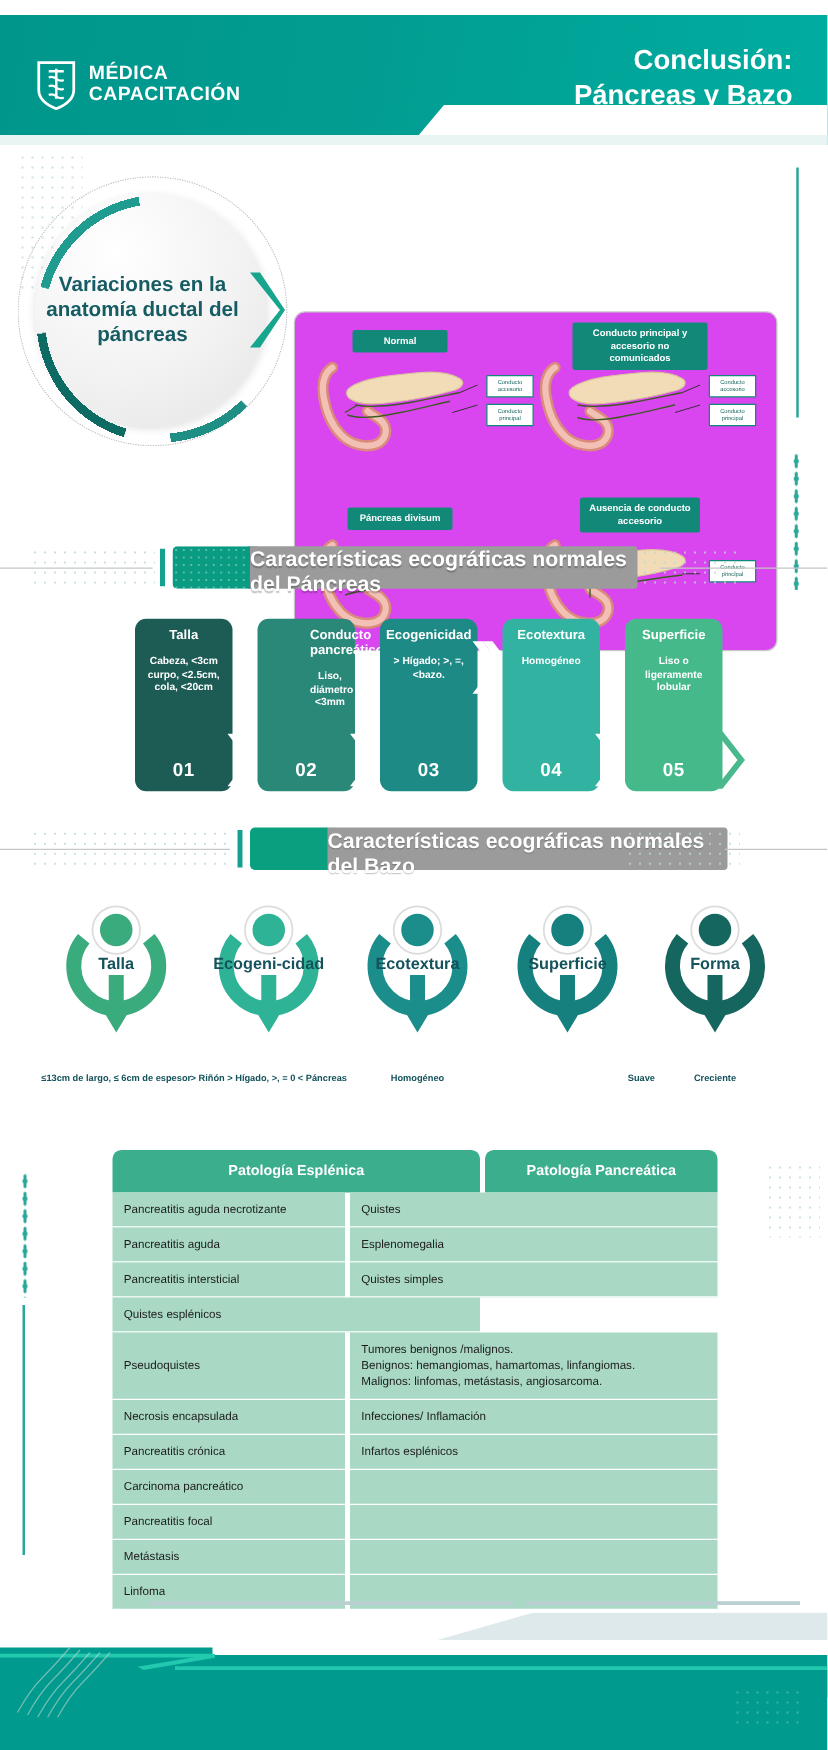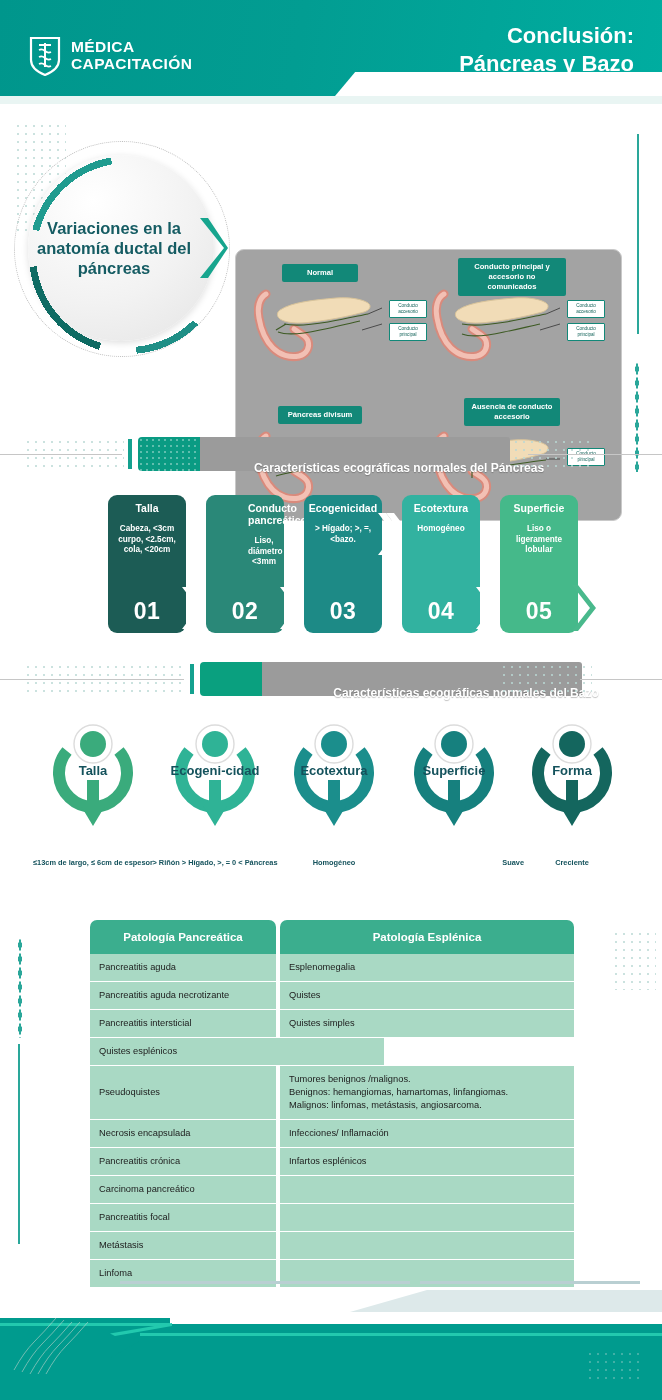--- a/index.html
+++ b/index.html
@@ -1,20 +1,20 @@
 <!DOCTYPE html>
 <html><head>
 <meta charset="utf-8">
 <style>
   html,body{margin:0;padding:0;background:#fff;}
   body{width:662px;height:1400px;position:relative;overflow:hidden;
        font-family:"Liberation Sans","DejaVu Sans",sans-serif;color:#1a4a52;}
 
   
-  .header{position:absolute;left:0;top:0;width:662px;height:104px;background:#009b8e;overflow:hidden;}
+  .header{position:absolute;left:0;top:12px;width:662px;height:104px;background:#009b8e;overflow:hidden;}
   .hdr-grad{position:absolute;inset:0;background:linear-gradient(100deg,#00968c 0%,#029d92 45%,#00ada0 100%);}
   .hdr-diag{position:absolute;left:330px;top:72px;width:420px;height:60px;background:#ffffff;
             transform:skewX(-40deg);}
   .hdr-band{position:absolute;left:-20px;top:96px;width:700px;height:10px;background:#e9f5f3;transform:skewX(-40deg);}
   .logo-wrap{position:absolute;left:28px;top:34px;display:flex;align-items:center;gap:9px;}
   .logo-shield{width:34px;height:42px;}
   .logo-txt{color:#fff;font-weight:bold;font-size:15.5px;line-height:17px;letter-spacing:.4px;}
   .hdr-title{position:absolute;right:28px;top:22px;text-align:right;color:#fff;
              font-weight:bold;font-size:22px;line-height:28px;}
 
@@ -33,46 +33,46 @@
       -webkit-mask:radial-gradient(circle,transparent 92px,#000 92px,#000 99px,transparent 99px);
       mask:radial-gradient(circle,transparent 92px,#000 92px,#000 99px,transparent 99px);}
   .ring2{position:absolute;left:14px;top:37px;width:214px;height:214px;border-radius:50%;
       border:1px dotted #bdbdbd;}
   .circle-text{position:absolute;left:28px;top:51px;width:186px;height:186px;display:flex;
       align-items:center;justify-content:center;text-align:center;font-weight:bold;
       font-size:16.5px;line-height:20px;color:#155c63;padding-right:14px;box-sizing:border-box;}
   .big-chev{position:absolute;left:198px;top:112px;width:30px;height:64px;}
 
   .panel{position:absolute;left:235px;top:145px;width:385px;height:270px;border:1px solid #c9c9c9;
-         border-radius:9px;background:#a3a3a3;}
+         border-radius:9px;background:#d946ef;}
   .sublabel{position:absolute;background:#128878;color:#fff;font-size:7.6px;font-weight:bold;
             text-align:center;padding:4px 6px;border-radius:2px;box-sizing:border-box;line-height:10px;}
   .tagbox{position:absolute;border:1px solid #128878;background:#fff;color:#0d5f56;
           font-size:4.6px;line-height:6px;text-align:center;padding:2px 2px;box-sizing:border-box;border-radius:1px;}
 
   
   .secbar{position:absolute;height:34px;}
   .secbar .tick{position:absolute;left:0;top:2px;width:4px;height:30px;background:#14a18f;}
   .secbar .tab{position:absolute;left:10px;top:0;width:62px;height:34px;background:#0a9b83;
        border-radius:4px 0 0 4px;
        background-image:radial-gradient(rgba(255,255,255,.35) 1px,transparent 1px);background-size:6px 6px;}
   .secbar .tabtip{position:absolute;left:70px;top:0;width:14px;height:34px;background:#0a9b83;
        clip-path:polygon(0 0,55% 0,100% 50%,55% 100%,0 100%);}
   .secbar .bar{position:absolute;left:72px;top:0;height:34px;background:#9b9b9b;border-radius:0 3px 3px 0;}
-  .secbar .bartxt{position:absolute;top:14px;height:34px;display:flex;align-items:center;justify-content:center;
-       color:#fff;font-weight:bold;font-size:12px;width:100%;left:0;text-shadow:0 1px 1px rgba(0,0,0,.25);padding-left:44px;}
+  .secbar .bartxt{position:absolute;top:4px;height:34px;display:flex;align-items:center;justify-content:center;
+       color:#fff;font-weight:bold;font-size:17px;width:100%;left:0;text-shadow:0 1px 1px rgba(0,0,0,.25);}
   .secline{position:absolute;height:1px;background:#c6c6c6;}
 
   
   .steps{position:absolute;left:108px;top:495px;width:470px;height:142px;}
   .step{position:absolute;top:0;width:78px;height:138px;border-radius:9px;color:#fff;box-sizing:border-box;
         padding:7px 4px 0;text-align:center;}
   .step .t{font-weight:bold;font-size:10.5px;line-height:12px;}
   .step .d{font-weight:bold;font-size:8.2px;line-height:10.5px;margin-top:10px;}
-  .step .n{position:absolute;left:0;bottom:8px;width:100%;font-size:23px;font-weight:bold;letter-spacing:.5px;}
+  .step .n{position:absolute;left:0;bottom:8px;width:100%;font-size:15px;font-weight:bold;letter-spacing:.5px;}
   .chev{position:absolute;top:0;width:26px;height:138px;}
 
   
   .bazo{position:absolute;left:0;top:718px;width:662px;height:170px;}
   .bitem{position:absolute;width:120px;text-align:center;}
   .bitem .svgw{position:relative;width:120px;height:118px;}
   .bitem .lbl{position:absolute;left:0;top:46px;width:120px;text-align:center;font-weight:bold;
               font-size:13px;line-height:14px;color:#14525c;}
   .bitem .cap{position:absolute;left:0;top:140px;width:140px;text-align:center;font-weight:bold;
               font-size:7.4px;line-height:9.5px;color:#14525c;}
@@ -363,31 +363,31 @@
         <circle cx="60" cy="26" r="13" fill="#14665e"></circle>
       </svg>
     </div>
     <div class="lbl">Forma</div>
     <div class="cap" style="left:-10px;">Creciente</div>
   </div>
 </div>
 
 <div class="tbl">
   <div class="thead">
+    <div class="th c2">Patología Esplénica</div>
     <div class="th c1">Patología Pancreática</div>
-    <div class="th c2">Patología Esplénica</div>
   </div>
   <div id="tbody">
+      <div class="trow">
+        <div class="td c1">Pancreatitis aguda necrotizante</div>
+        <div class="td c2" style="white-space: pre-line;">Quistes</div>
+      </div>
       <div class="trow">
         <div class="td c1">Pancreatitis aguda</div>
         <div class="td c2" style="white-space: pre-line;">Esplenomegalia</div>
-      </div>
-      <div class="trow">
-        <div class="td c1">Pancreatitis aguda necrotizante</div>
-        <div class="td c2" style="white-space: pre-line;">Quistes</div>
       </div>
       <div class="trow">
         <div class="td c1">Pancreatitis intersticial</div>
         <div class="td c2" style="white-space: pre-line;">Quistes simples</div>
       </div>
       <div class="trow">
         <div class="td c2" style="white-space: pre-line;">Quistes esplénicos</div>
       </div>
       <div class="trow">
         <div class="td c1" style="display: flex; align-items: center;">Pseudoquistes</div>

